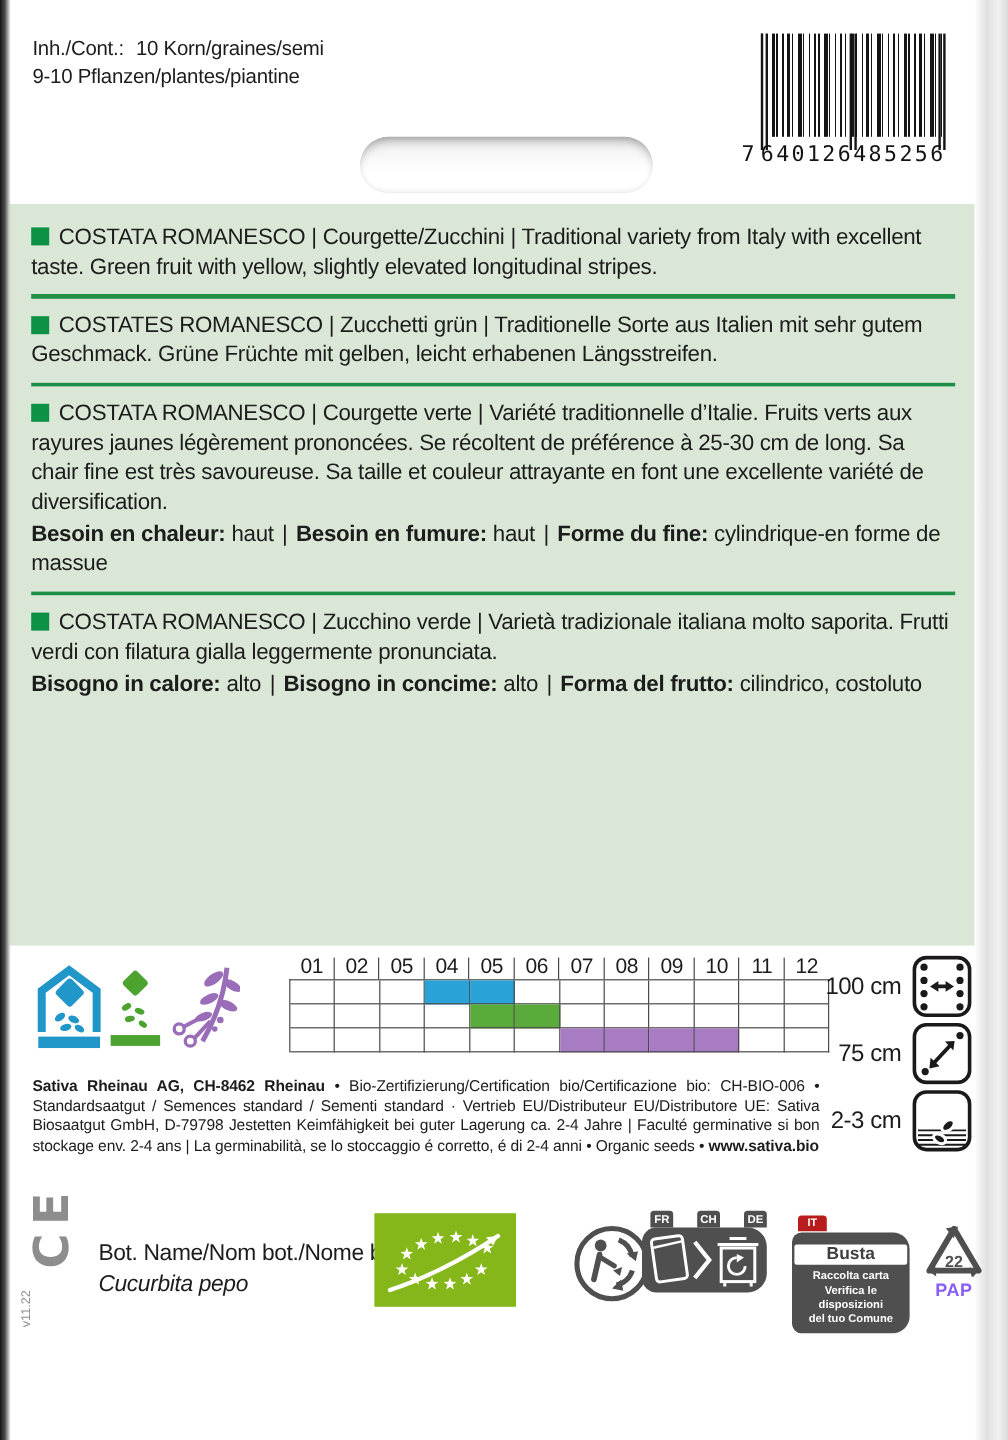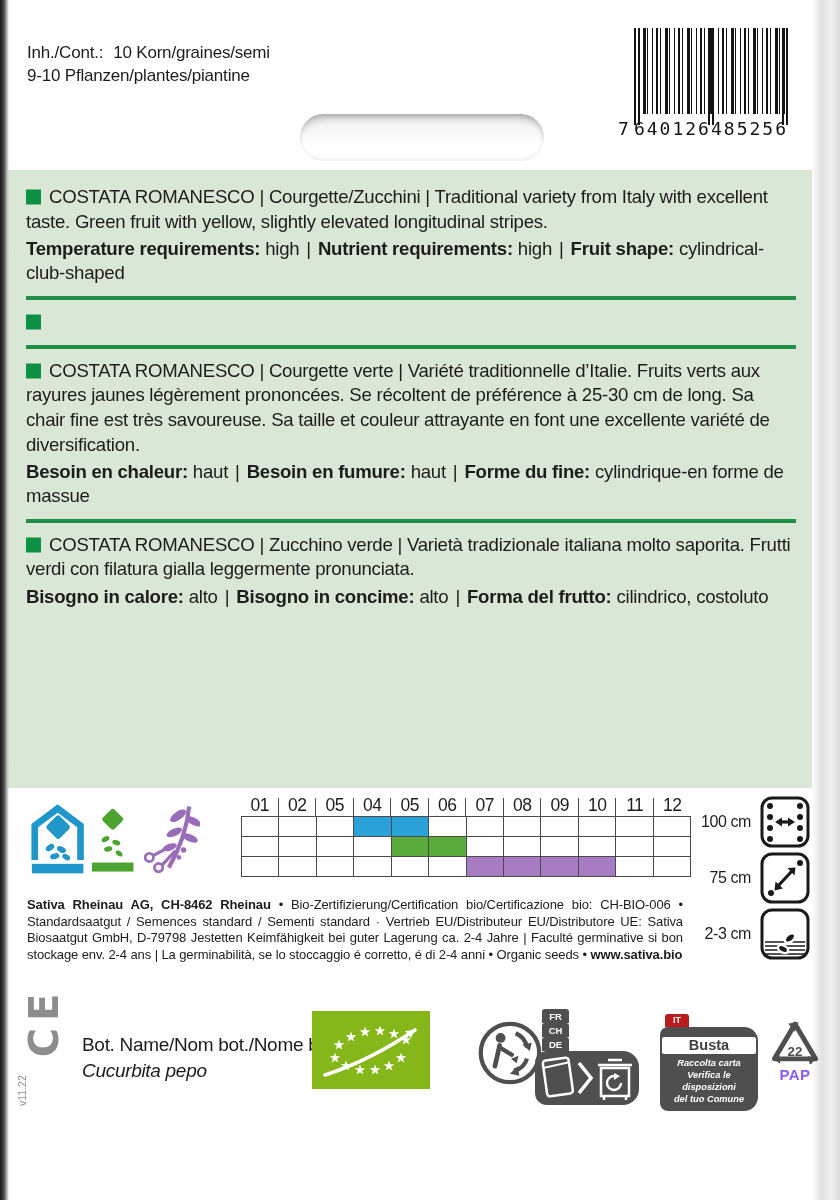--- a/index.html
+++ b/index.html
@@ -7,21 +7,21 @@
        font-family:"Liberation Sans",sans-serif;color:#1c1c1c;overflow:hidden;}
   .abs{position:absolute;}
 
   
   .edge-left{left:0;top:0;bottom:0;width:9px;z-index:60;
     background:linear-gradient(90deg,#161616 0%,#4d4d4d 45%,rgba(255,255,255,0) 100%);}
   .edge-right{right:0;top:0;bottom:0;width:27px;z-index:60;
     background:linear-gradient(90deg,rgba(0,0,0,0.02) 0%,rgba(0,0,0,0.12) 35%,rgba(0,0,0,0.06) 70%,rgba(0,0,0,0.14) 100%);}
 
   
-  .content{left:27px;top:42px;font-size:17px;line-height:1.35;letter-spacing:-0.2px;}
+  .content{left:27px;top:30px;font-size:17px;line-height:1.35;letter-spacing:-0.2px;}
   .content .gap{display:inline-block;width:10px;}
 
   
   .barcode{left:618px;top:28px;width:170px;height:116px;}
   .bars{position:absolute;left:16px;top:0;width:154px;height:86px;
     background:repeating-linear-gradient(90deg,#141414 0 2px,#fff 2px 4px,#141414 4px 5px,#fff 5px 9px,
       #141414 9px 12px,#fff 12px 13px,#141414 13px 14px,#fff 14px 18px,#141414 18px 19px,#fff 19px 22px);}
   .guard{position:absolute;top:0;width:2px;height:97px;background:#141414;}
   .bc-digits{position:absolute;top:90px;left:0;right:0;display:flex;align-items:flex-start;
     font-family:"DejaVu Sans Mono",monospace;font-size:18px;letter-spacing:2px;color:#141414;}
@@ -51,21 +51,21 @@
   .cal-month{flex:1;text-align:center;font-size:17.5px;letter-spacing:-0.5px;line-height:21px;position:relative;color:#1c1c1c;}
   .cal-month:not(:last-child)::after{content:"";position:absolute;right:0;top:3px;bottom:0;width:1px;background:#4a4a4a;}
   .cal-grid{border-top:1.5px solid #4a4a4a;border-left:1px solid #4a4a4a;}
   .cal-row{display:flex;height:20px;}
   .cal-cell{flex:1;border-right:1px solid #4a4a4a;border-bottom:1px solid #4a4a4a;}
 
   .legend{left:30px;top:798px;width:170px;height:80px;display:flex;align-items:flex-end;gap:7px;}
 
   
   .space-item{position:absolute;right:30px;display:flex;align-items:center;gap:9px;}
-  .space-item .lbl{font-size:16px;letter-spacing:-0.4px;}
+  .space-item .lbl{font-size:20px;letter-spacing:-0.4px;}
   #space-row{top:796px;}#space-plant{top:852px;}#space-depth{top:908px;}
 
   
   .addr{left:27px;top:884px;width:656px;font-size:13px;line-height:1.28;
     text-align:justify;letter-spacing:-0.1px;}
   .addr b{font-weight:700;}
 
   
   .ce-wrap{left:18px;top:980px;width:52px;height:84px;}
   .ce{position:absolute;left:50%;top:50%;transform:translate(-50%,-50%) rotate(-90deg);
@@ -75,32 +75,32 @@
     white-space:nowrap;font-size:10.5px;color:#8d8d8d;}
 
   .bot{left:82px;top:1032px;font-size:19px;line-height:1.38;letter-spacing:-0.3px;}
   .bot .latin{font-style:italic;}
 
   .eu-logo{left:312px;top:1011px;width:118px;height:78px;background:#85b71a;}
 
   .triman{left:477px;top:1020px;}
 
   .sorting{left:535px;top:1009px;width:104px;}
-  .sorting .tabs{display:flex;gap:0;margin-left:7px;flex-direction:column;}
+  .sorting .tabs{display:flex;gap:20px;margin-left:7px;}
   .sorting .tab{background:#4f4f4f;color:#fff;font-size:9.5px;font-weight:700;width:27px;
     text-align:center;padding:1.5px 0;border-radius:3px 3px 0 0;}
   .sorting .sort-body{height:54px;background:#4f4f4f;border-radius:12px 16px 16px 12px;}
 
   .busta{left:660px;top:1009px;width:98px;}
   .busta-tab{display:inline-block;margin-left:5px;background:#b91c1c;color:#fff;font-size:9px;
     font-weight:700;padding:1.5px 8px;border-radius:3px 3px 0 0;}
   .busta-body{background:#4f4f4f;border-radius:8px 14px 14px 8px;padding:10px 0 6px;}
   .busta-title{background:#fff;margin:0 2px;text-align:center;font-size:14.5px;font-weight:700;
     color:#3f3f3f;border-radius:2px;padding:0 0 1px;}
-  .busta-lines{color:#fff;font-size:9.3px;font-weight:700;text-align:center;line-height:1.3;margin-top:3px;font-style:italic;}
+  .busta-lines{color:#fff;font-size:9.3px;font-weight:700;text-align:center;line-height:1.3;margin-top:3px;}
 
   .pap{left:770px;top:1018px;width:50px;text-align:center;}
   .pap-label{font-size:15px;font-weight:700;color:#8b5cf6;letter-spacing:0.5px;margin-top:-2px;}
 </style>
 </head>
 <body>
 
 <div class="abs edge-left"></div>
 <div class="abs edge-right"></div>
 
@@ -123,28 +123,25 @@
     <span class="bc-grp">485256</span>
   </div>
 </div>
 
 <div class="abs hang-slot"></div>
 
 <div class="abs panel">
 
   <div class="block">
     <p class="desc"><span class="sq"></span><span>COSTATA ROMANESCO | Courgette/Zucchini | Traditional variety from Italy with excellent taste. Green fruit with yellow, slightly elevated longitudinal stripes.</span></p>
-    <p class="req">
-      <b>Temperature requirements:</b><span class="val">high</span><span class="pipe">|</span><b>Nutrient requirements:</b><span class="val">high</span><span class="pipe">|</span><b>Fruit shape:</b><span class="val">cylindrical-club-shaped</span>
-    </p>
   </div>
   <hr class="sepline">
 
   <div class="block">
-    <p class="desc"><span class="sq"></span></p>
+    <p class="desc"><span class="sq"></span><span>COSTATES ROMANESCO | Zucchetti grün | Traditionelle Sorte aus Italien mit sehr gutem Geschmack. Grüne Früchte mit gelben, leicht erhabenen Längsstreifen.</span></p>
   </div>
   <hr class="sepline">
 
   <div class="block">
     <p class="desc"><span class="sq"></span><span>COSTATA ROMANESCO | Courgette verte | Variété traditionnelle d’Italie. Fruits verts aux rayures jaunes légèrement prononcées. Se récoltent de préférence à 25-30 cm de long. Sa chair fine est très savoureuse. Sa taille et couleur attrayante en font une excellente variété de diversification.</span></p>
     <p class="req">
       <b>Besoin en chaleur:</b><span class="val">haut</span><span class="pipe">|</span><b>Besoin en fumure:</b><span class="val">haut</span><span class="pipe">|</span><b>Forme du fine:</b><span class="val">cylindrique-en forme de massue</span>
     </p>
   </div>
   <hr class="sepline">

